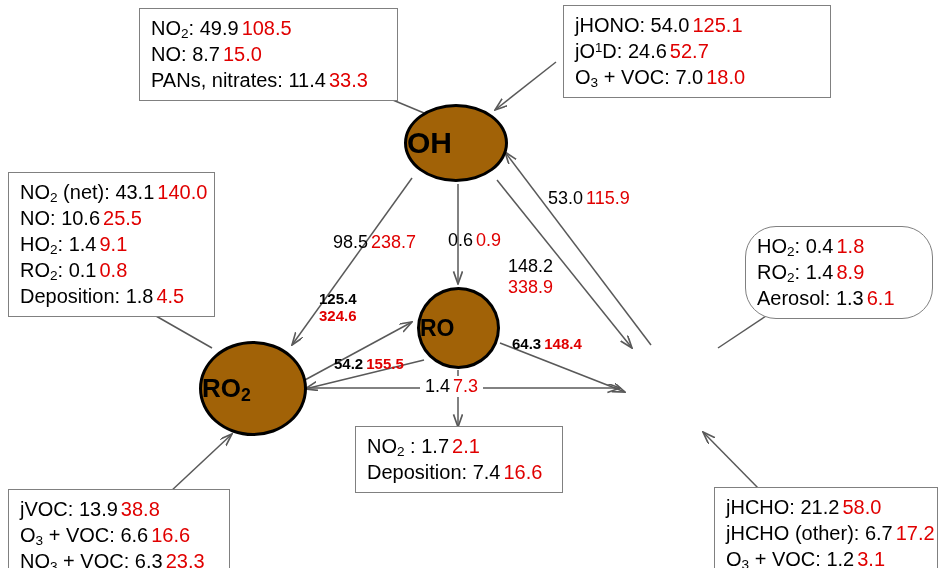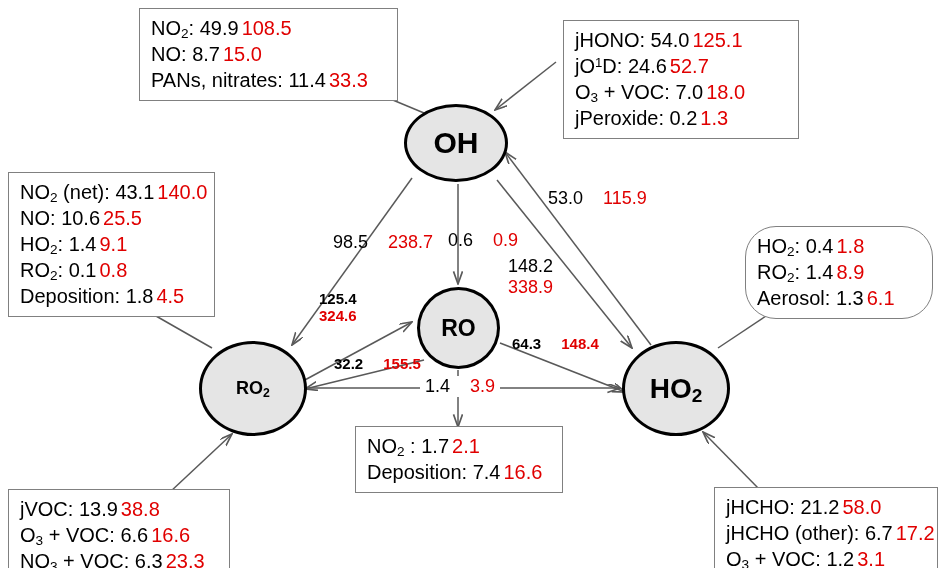--- a/index.html
+++ b/index.html
@@ -27,42 +27,42 @@
   .v1{color:#000;}
   .v2{color:#e00000;padding-left:3px;}
   sub{font-size:0.68em;vertical-align:-0.22em;line-height:0;}
   sup{font-size:0.66em;vertical-align:0.45em;line-height:0;}
 
   
   .node{
     position:absolute;
     border:3.4px solid #000;
     border-radius:50%;
-    background:#e5e5e5;
-    display:flex;align-items:center;justify-content:center;
+    background:#a16207;
+    display:flex;align-items:center;
     font-weight:bold;
     box-sizing:border-box;
   }
   .node span{display:inline-block;}
   #node-oh{left:404px;top:104px;width:104px;height:78px;font-size:30px;}
   #node-ro{left:417px;top:287px;width:83px;height:82px;font-size:23px;}
-  #node-ro2{left:199px;top:341px;width:108px;height:95px;font-size:18px;}
+  #node-ro2{left:199px;top:341px;width:108px;height:95px;font-size:26px;}
   #node-ho2{left:622px;top:341px;width:108px;height:95px;font-size:28px;}
 
   
   .flux{
     position:absolute;
     font-size:18px;
     white-space:nowrap;
     background:transparent;
     line-height:1.14;
   }
   .flux.small{font-size:15px;font-weight:bold;}
   .flux .a{color:#000;}
-  .flux .b{color:#e00000;padding-left:20px;}
+  .flux .b{color:#e00000;padding-left:3px;}
   .flux.stack{text-align:center;}
   .flux.stack .a,.flux.stack .b{display:block;padding-left:0;}
 </style>
 </head>
 <body>
 
 <div id="stage">
 
   <svg class="edges" viewBox="0 0 944 568">
     <defs>
@@ -106,55 +106,48 @@
 
   <div class="node" id="node-oh">
     <span>OH</span>
   </div>
   <div class="node" id="node-ro">
     <span>RO</span>
   </div>
   <div class="node" id="node-ro2">
     <span>RO<sub>2</sub></span>
   </div>
-  <div class="node" id="node-ho2">
-    <span>HO<sub>2</sub></span>
-  </div>
 
   <div class="box" id="box-oh-sinks" style="left:139px;top:8px;width:259px;">
     <span class="ln">
       <span class="k">NO<sub>2</sub>:</span>
       <span class="v1">49.9</span><span class="v2">108.5</span>
     </span>
     <span class="ln">
       <span class="k">NO:</span>
       <span class="v1">8.7</span><span class="v2">15.0</span>
     </span>
     <span class="ln">
       <span class="k">PANs, nitrates:</span>
       <span class="v1">11.4</span><span class="v2">33.3</span>
     </span>
   </div>
 
-  <div class="box" id="box-oh-sources" style="left:563px;top:20px;width:236px;">
+  <div class="box" id="box-oh-sources" style="left:563px;top:5px;width:268px;">
     <span class="ln">
       <span class="k">jHONO:</span>
       <span class="v1">54.0</span><span class="v2">125.1</span>
     </span>
     <span class="ln">
       <span class="k">jO<sup>1</sup>D:</span>
       <span class="v1">24.6</span><span class="v2">52.7</span>
     </span>
     <span class="ln">
       <span class="k">O<sub>3</sub> + VOC:</span>
       <span class="v1">7.0</span><span class="v2">18.0</span>
-    </span>
-    <span class="ln">
-      <span class="k">jPeroxide:</span>
-      <span class="v1">0.2</span><span class="v2">1.3</span>
     </span>
   </div>
 
   <div class="box" id="box-ro2-sinks" style="left:8px;top:172px;width:207px;">
     <span class="ln">
       <span class="k">NO<sub>2</sub> (net):</span>
       <span class="v1">43.1</span><span class="v2">140.0</span>
     </span>
     <span class="ln">
       <span class="k">NO:</span>
@@ -246,24 +239,24 @@
     <span class="a">148.2</span>
       <span class="b">338.9</span>
   </div>
 
   <div class="flux stack small" style="left:319px;top:290px;">
     <span class="a">125.4</span>
       <span class="b">324.6</span>
   </div>
 
   <div class="flux small" style="left:334px;top:355px;">
-    <span class="a">32.2</span><span class="b">155.5</span>
+    <span class="a">54.2</span><span class="b">155.5</span>
   </div>
 
   <div class="flux small" style="left:512px;top:335px;">
     <span class="a">64.3</span><span class="b">148.4</span>
   </div>
 
   <div class="flux" style="left:420px;top:376px;background:#fff;padding:0 5px;">
-    <span class="a">1.4</span><span class="b">3.9</span>
+    <span class="a">1.4</span><span class="b">7.3</span>
   </div>
 
 </div>
 
 </body></html>

